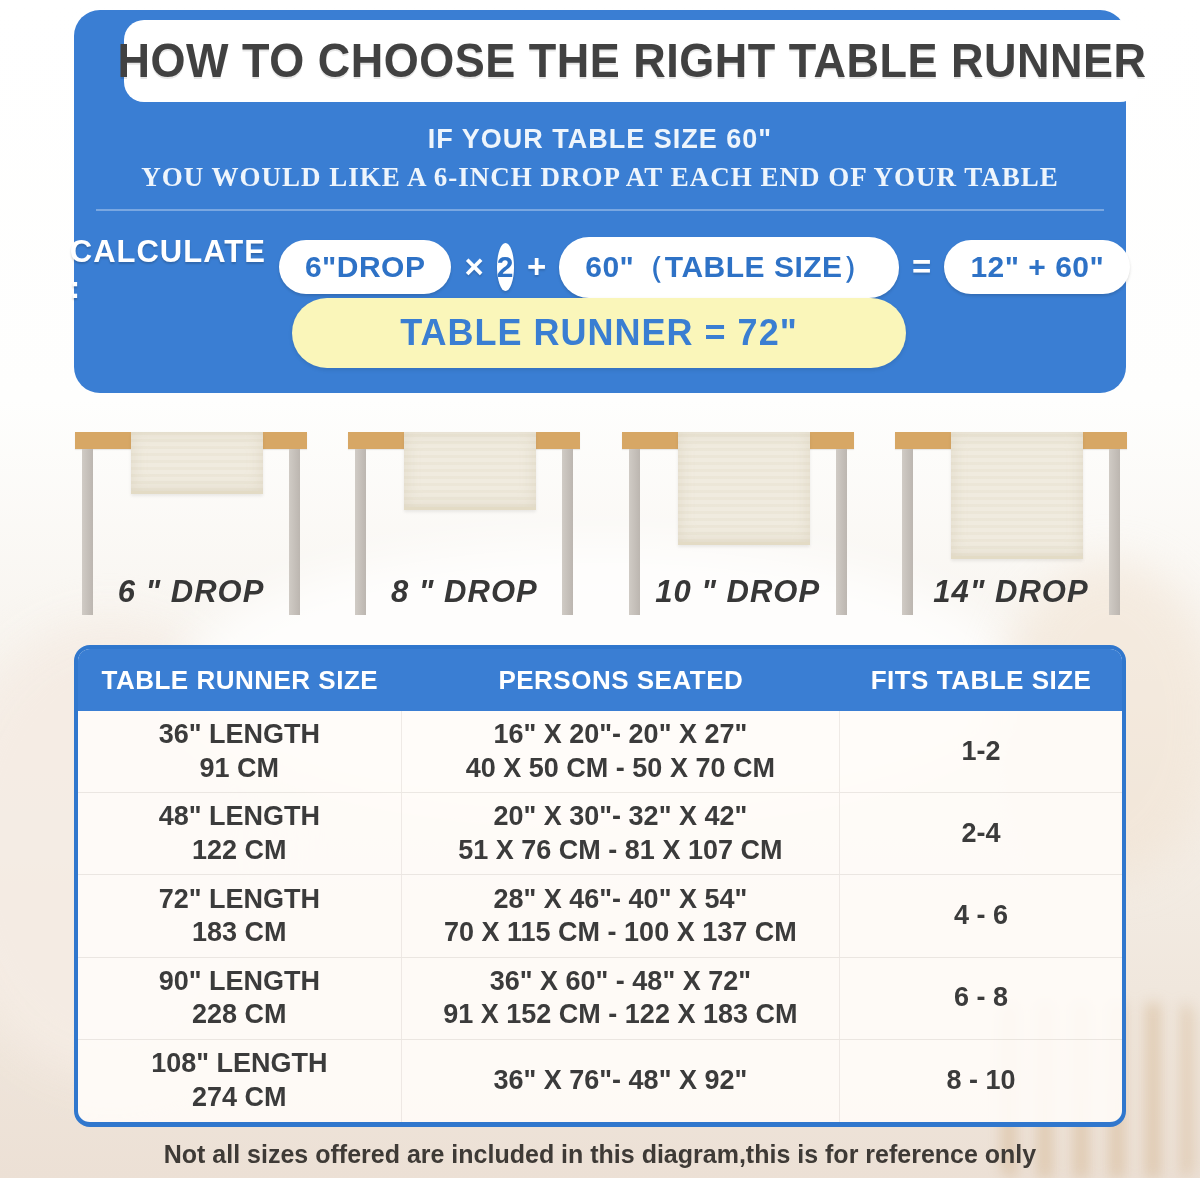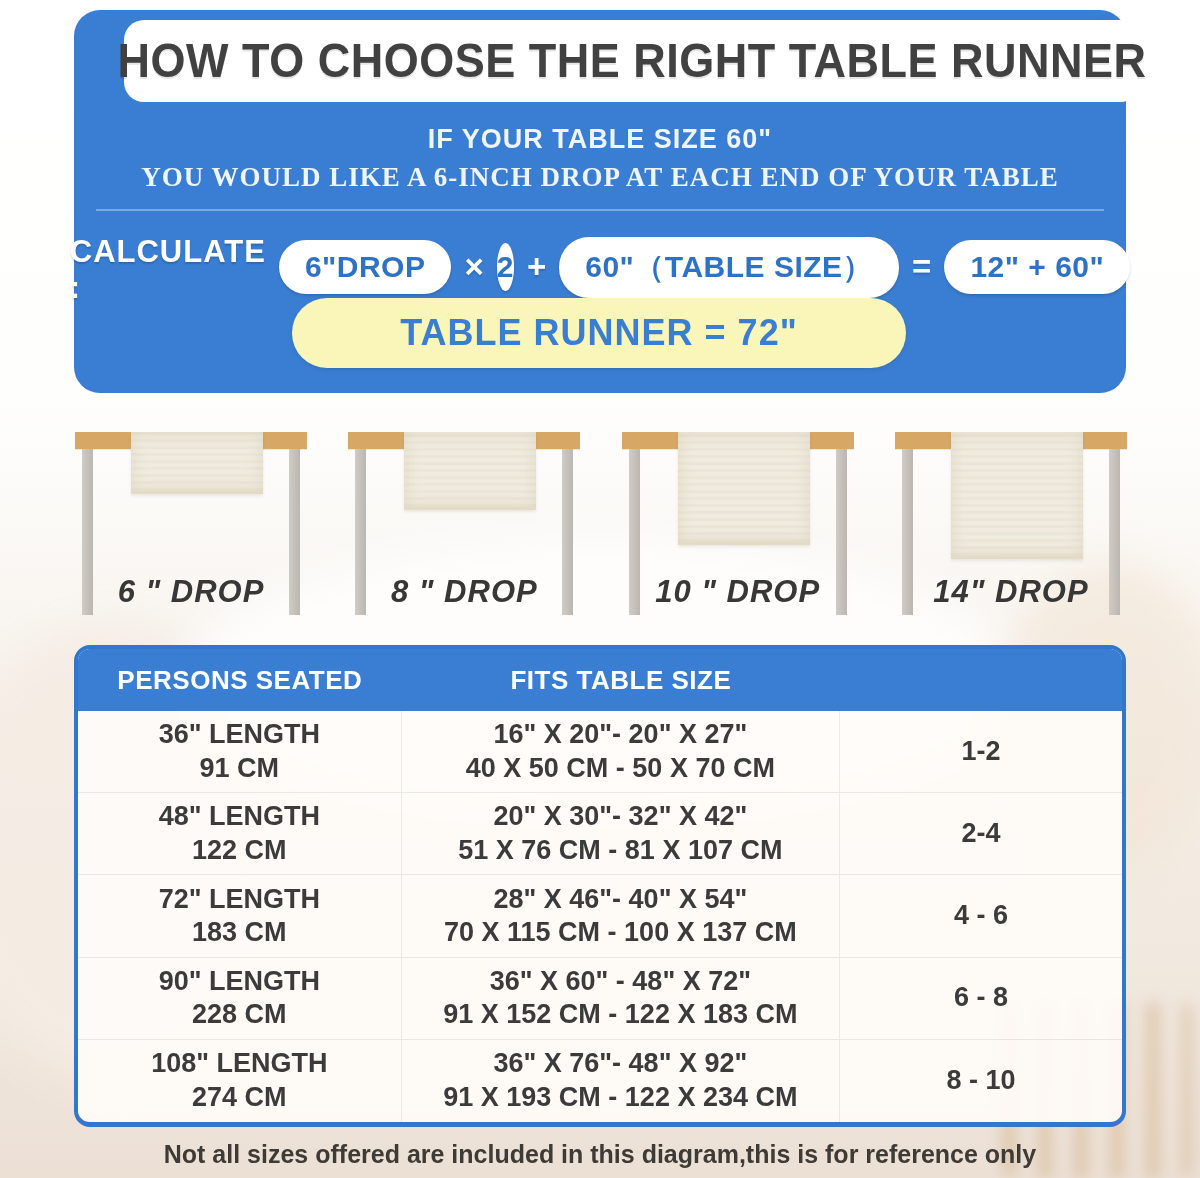--- a/index.html
+++ b/index.html
@@ -169,20 +169,21 @@
       <div class="runner"></div>
       <div class="tabletop"></div>
       <div class="leg left"></div>
       <div class="leg right"></div>
       <div class="fig-label">14" DROP</div>
     </div>
   </section>
 
   <section class="size-panel">
     <div class="size-head">
+      <div>TABLE RUNNER SIZE</div>
       <div>PERSONS SEATED</div>
       <div>FITS TABLE SIZE</div>
     </div>
 
     <div class="size-row">
       <div>
         <span>36" LENGTH</span>
         <span>91 CM</span>
       </div>
       <div>
@@ -228,21 +229,20 @@
       <div class="persons">6 - 8</div>
     </div>
 
     <div class="size-row">
       <div>
         <span>108" LENGTH</span>
         <span>274 CM</span>
       </div>
       <div>
         <span>36" X 76"- 48" X 92"</span>
-        <span>91 X 193 CM - 122 X 234 CM</span>
       </div>
       <div class="persons">8 - 10</div>
     </div>
   </section>
 
   <p class="footnote">Not all sizes offered are included in this diagram,this is for reference only</p>
 
 </div>
 
 </body></html>

